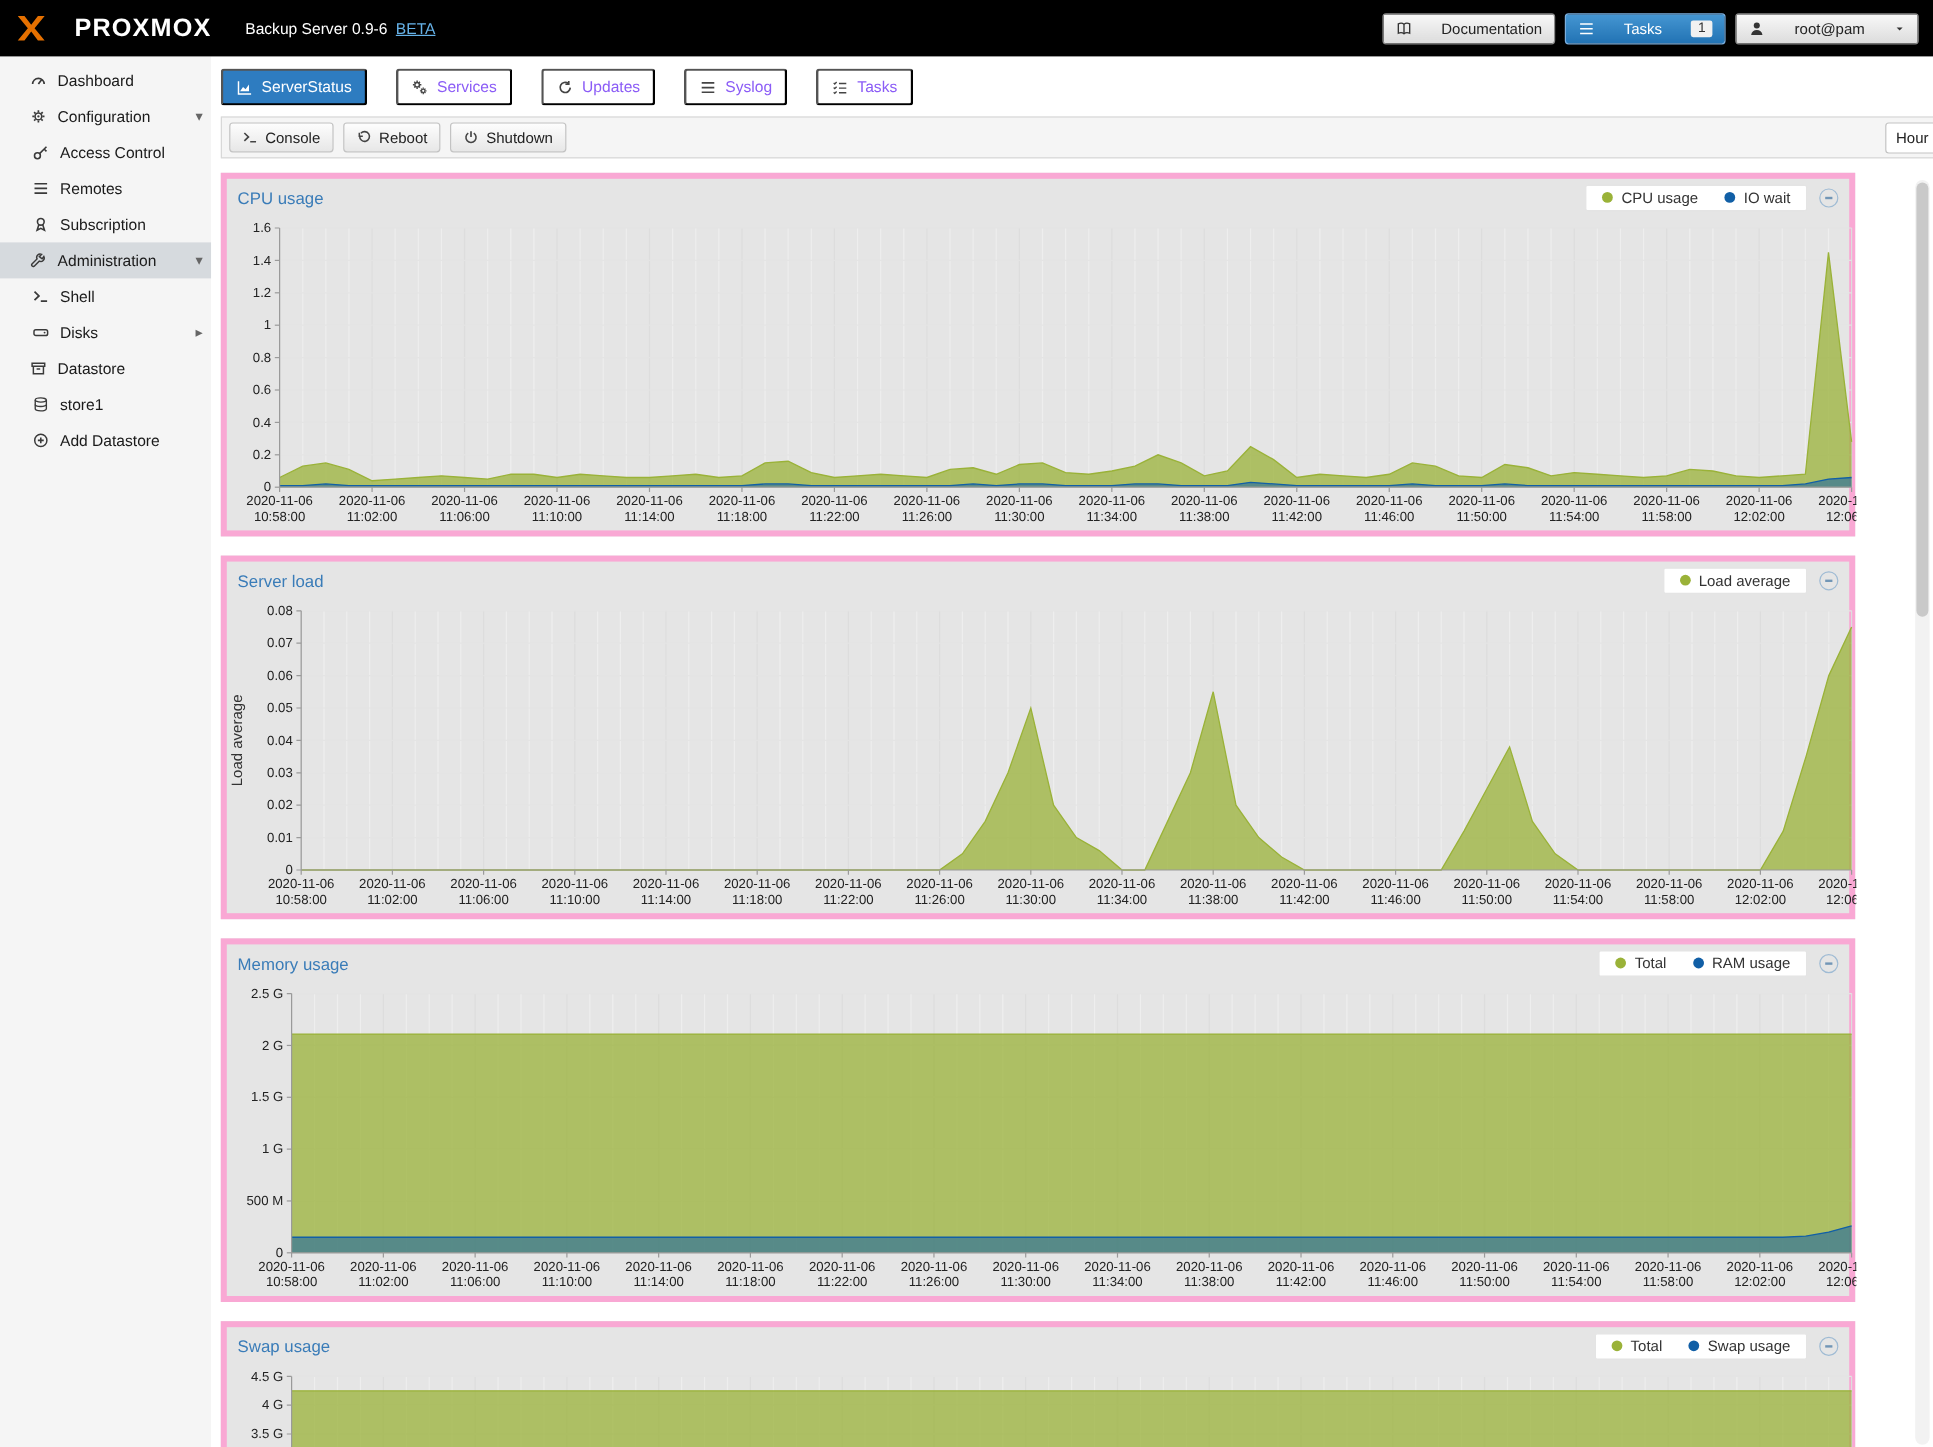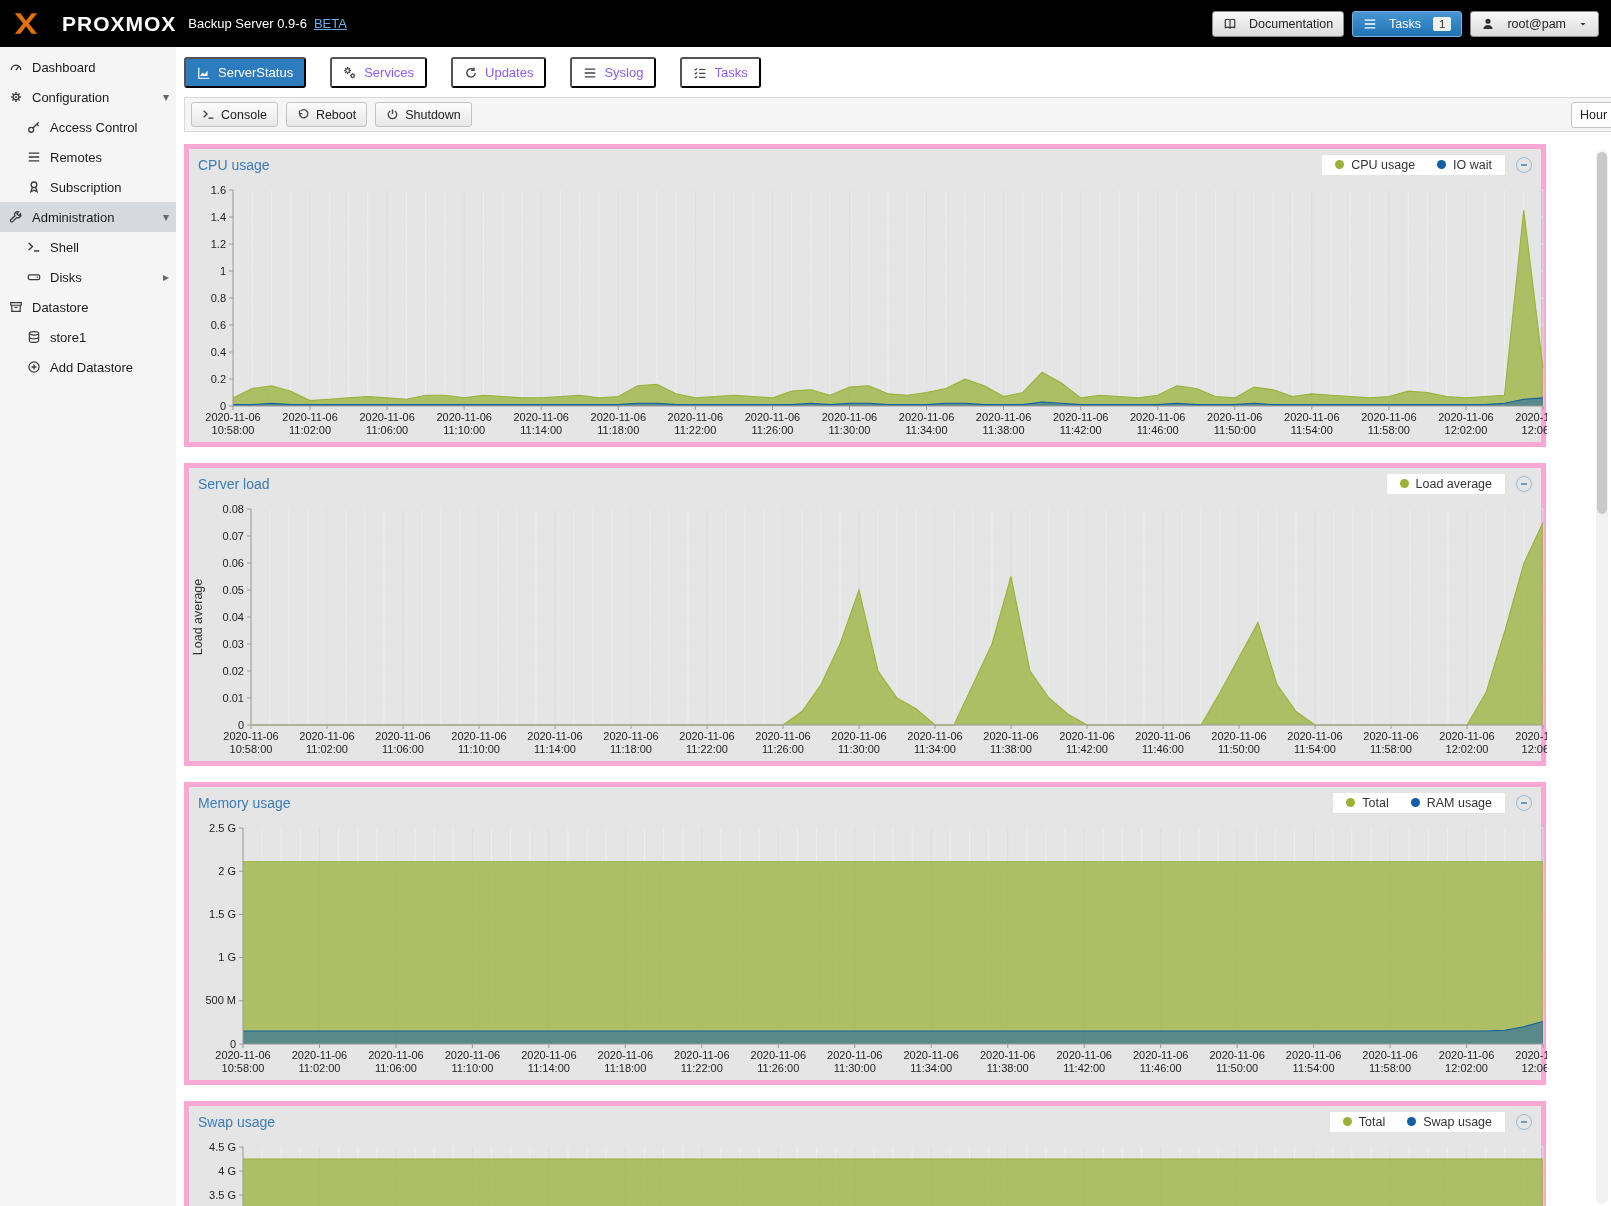--- a/index.html
+++ b/index.html
@@ -4,33 +4,33 @@
 <style>
   *{box-sizing:border-box;margin:0;padding:0}
   html,body{width:1611px;height:1206px;overflow:hidden;background:#fff;
     font-family:"Liberation Sans",sans-serif;}
   .icon svg{display:block}
   
   .header{position:absolute;top:0;left:0;right:0;height:47px;background:#000;
     display:flex;align-items:center;padding:0 12px;z-index:10}
   .brand{display:flex;align-items:center;gap:22px}
   .brand-text{color:#fff;font-size:21px;font-weight:bold;letter-spacing:1px}
-  .app-title{color:#fff;font-size:13px;margin-left:12px}
+  .app-title{color:#fff;font-size:13px;margin-left:28px}
   .beta{color:#66b2e8;font-size:13px;margin-left:7px;text-decoration:underline;cursor:pointer}
   .header-right{margin-left:auto;display:flex;align-items:center;gap:8px}
-  .hbtn{display:flex;align-items:center;gap:12px;height:26px;padding:0 10px;
+  .hbtn{display:flex;align-items:center;gap:24px;height:26px;padding:0 10px;
     border:1px solid #8a8a8a;border-radius:3px;background:linear-gradient(#f8f8f8,#dcdcdc);
     color:#222;font-size:12.5px;cursor:pointer}
   .hbtn .icon{color:#333}
   .hbtn.blue{background:linear-gradient(#4596d2,#2273b4);border-color:#7aaede;color:#fff}
   .hbtn.blue .icon{color:#fff}
   .badge{background:#f1f1f1;color:#333;border-radius:2px;padding:1px 6px;font-size:11.5px}
   
   .sidebar{position:absolute;top:47px;left:0;width:176px;bottom:0;background:#f5f5f5;padding-top:5px}
-  .side-item{display:flex;align-items:center;height:30px;padding:0 9px;font-size:13px;
+  .side-item{display:flex;align-items:center;height:30px;padding:0 25px;font-size:13px;
     color:#1a1a1a;cursor:pointer;position:relative}
   .side-item .icon{width:16px;margin-right:7px;color:#3a3a3a}
   .side-item.lvl1{padding-left:27px}
   .side-item.selected{background:#d6dade}
   .expander{position:absolute;right:7px;color:#666;font-size:12px}
   
   .main{position:absolute;left:176px;top:47px;right:0;bottom:0;background:#fff;
     padding:10px 0 0 8px;overflow:hidden}
   .page-title{color:#3a7cb8;font-size:15px;margin:3px 0 11px 4px}
   .tabs{display:flex;gap:24px;margin-bottom:9px}

